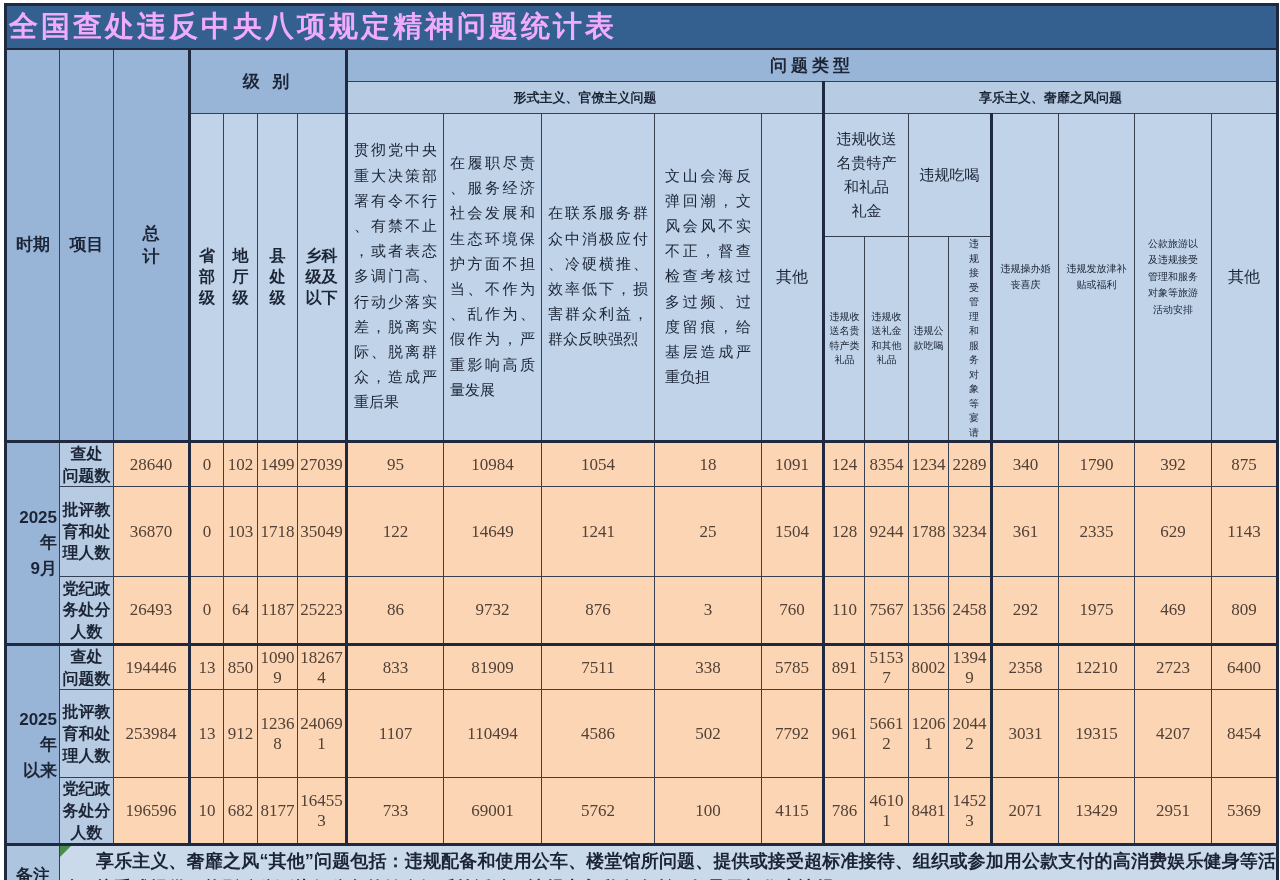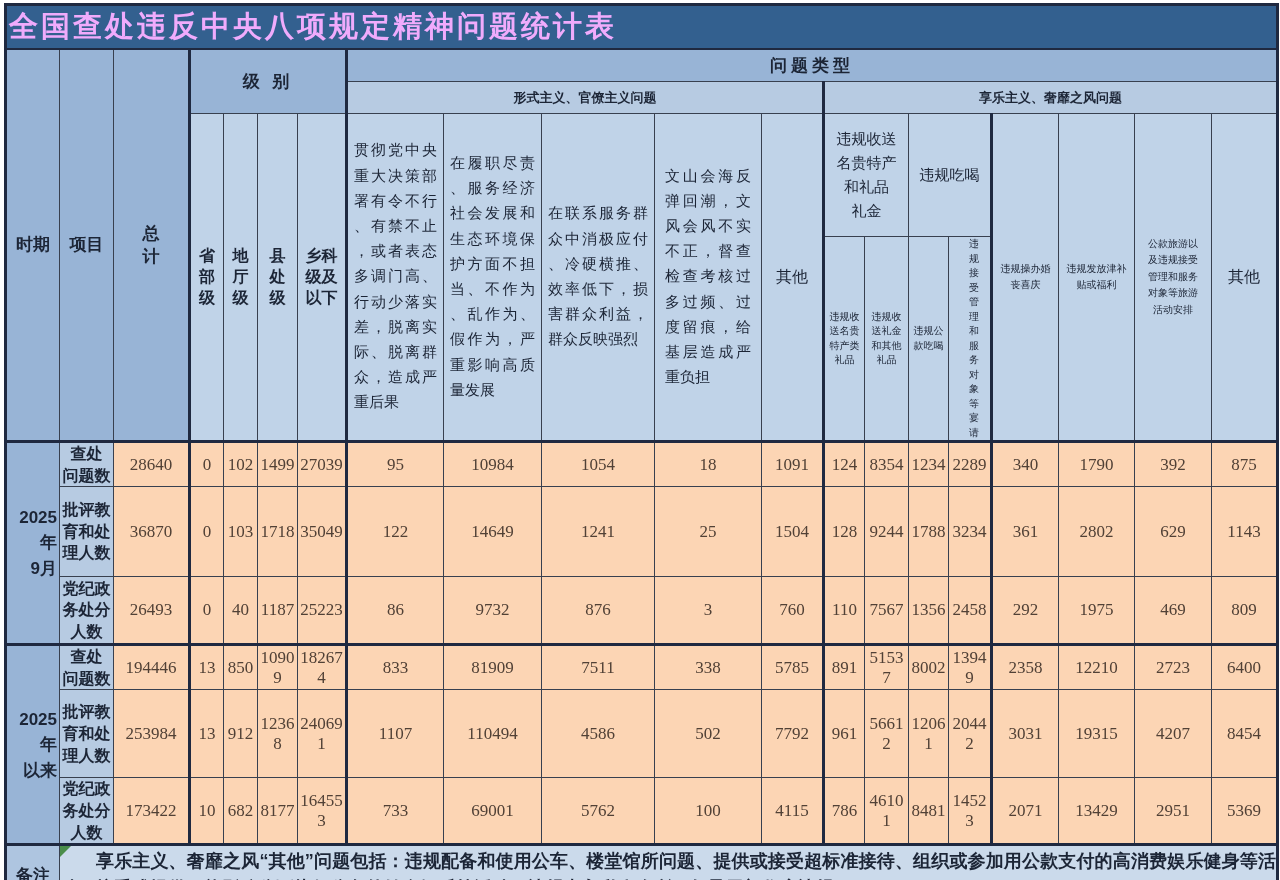--- a/index.html
+++ b/index.html
@@ -152,31 +152,31 @@
     <td class="num">122</td>
     <td class="num">14649</td>
     <td class="num">1241</td>
     <td class="num">25</td>
     <td class="num bR">1504</td>
     <td class="num">128</td>
     <td class="num">9244</td>
     <td class="num">1788</td>
     <td class="num bR">3234</td>
     <td class="num">361</td>
-    <td class="num">2802</td>
+    <td class="num">2335</td>
     <td class="num">629</td>
     <td class="num">1143</td>
   </tr>
   <tr style="height:68px">
     <td class="rowlabel">党纪政
 务处分
 人数</td>
     <td class="num bR">26493</td>
     <td class="num">0</td>
-    <td class="num">40</td>
+    <td class="num">64</td>
     <td class="num">1187</td>
     <td class="num bR">25223</td>
     <td class="num">86</td>
     <td class="num">9732</td>
     <td class="num">876</td>
     <td class="num">3</td>
     <td class="num bR">760</td>
     <td class="num">110</td>
     <td class="num">7567</td>
     <td class="num">1356</td>
@@ -231,21 +231,21 @@
     <td class="num bR">20442</td>
     <td class="num">3031</td>
     <td class="num">19315</td>
     <td class="num">4207</td>
     <td class="num">8454</td>
   </tr>
   <tr style="height:67px">
     <td class="rowlabel">党纪政
 务处分
 人数</td>
-    <td class="num bR">173422</td>
+    <td class="num bR">196596</td>
     <td class="num">10</td>
     <td class="num">682</td>
     <td class="num">8177</td>
     <td class="num bR">164553</td>
     <td class="num">733</td>
     <td class="num">69001</td>
     <td class="num">5762</td>
     <td class="num">100</td>
     <td class="num bR">4115</td>
     <td class="num">786</td>

